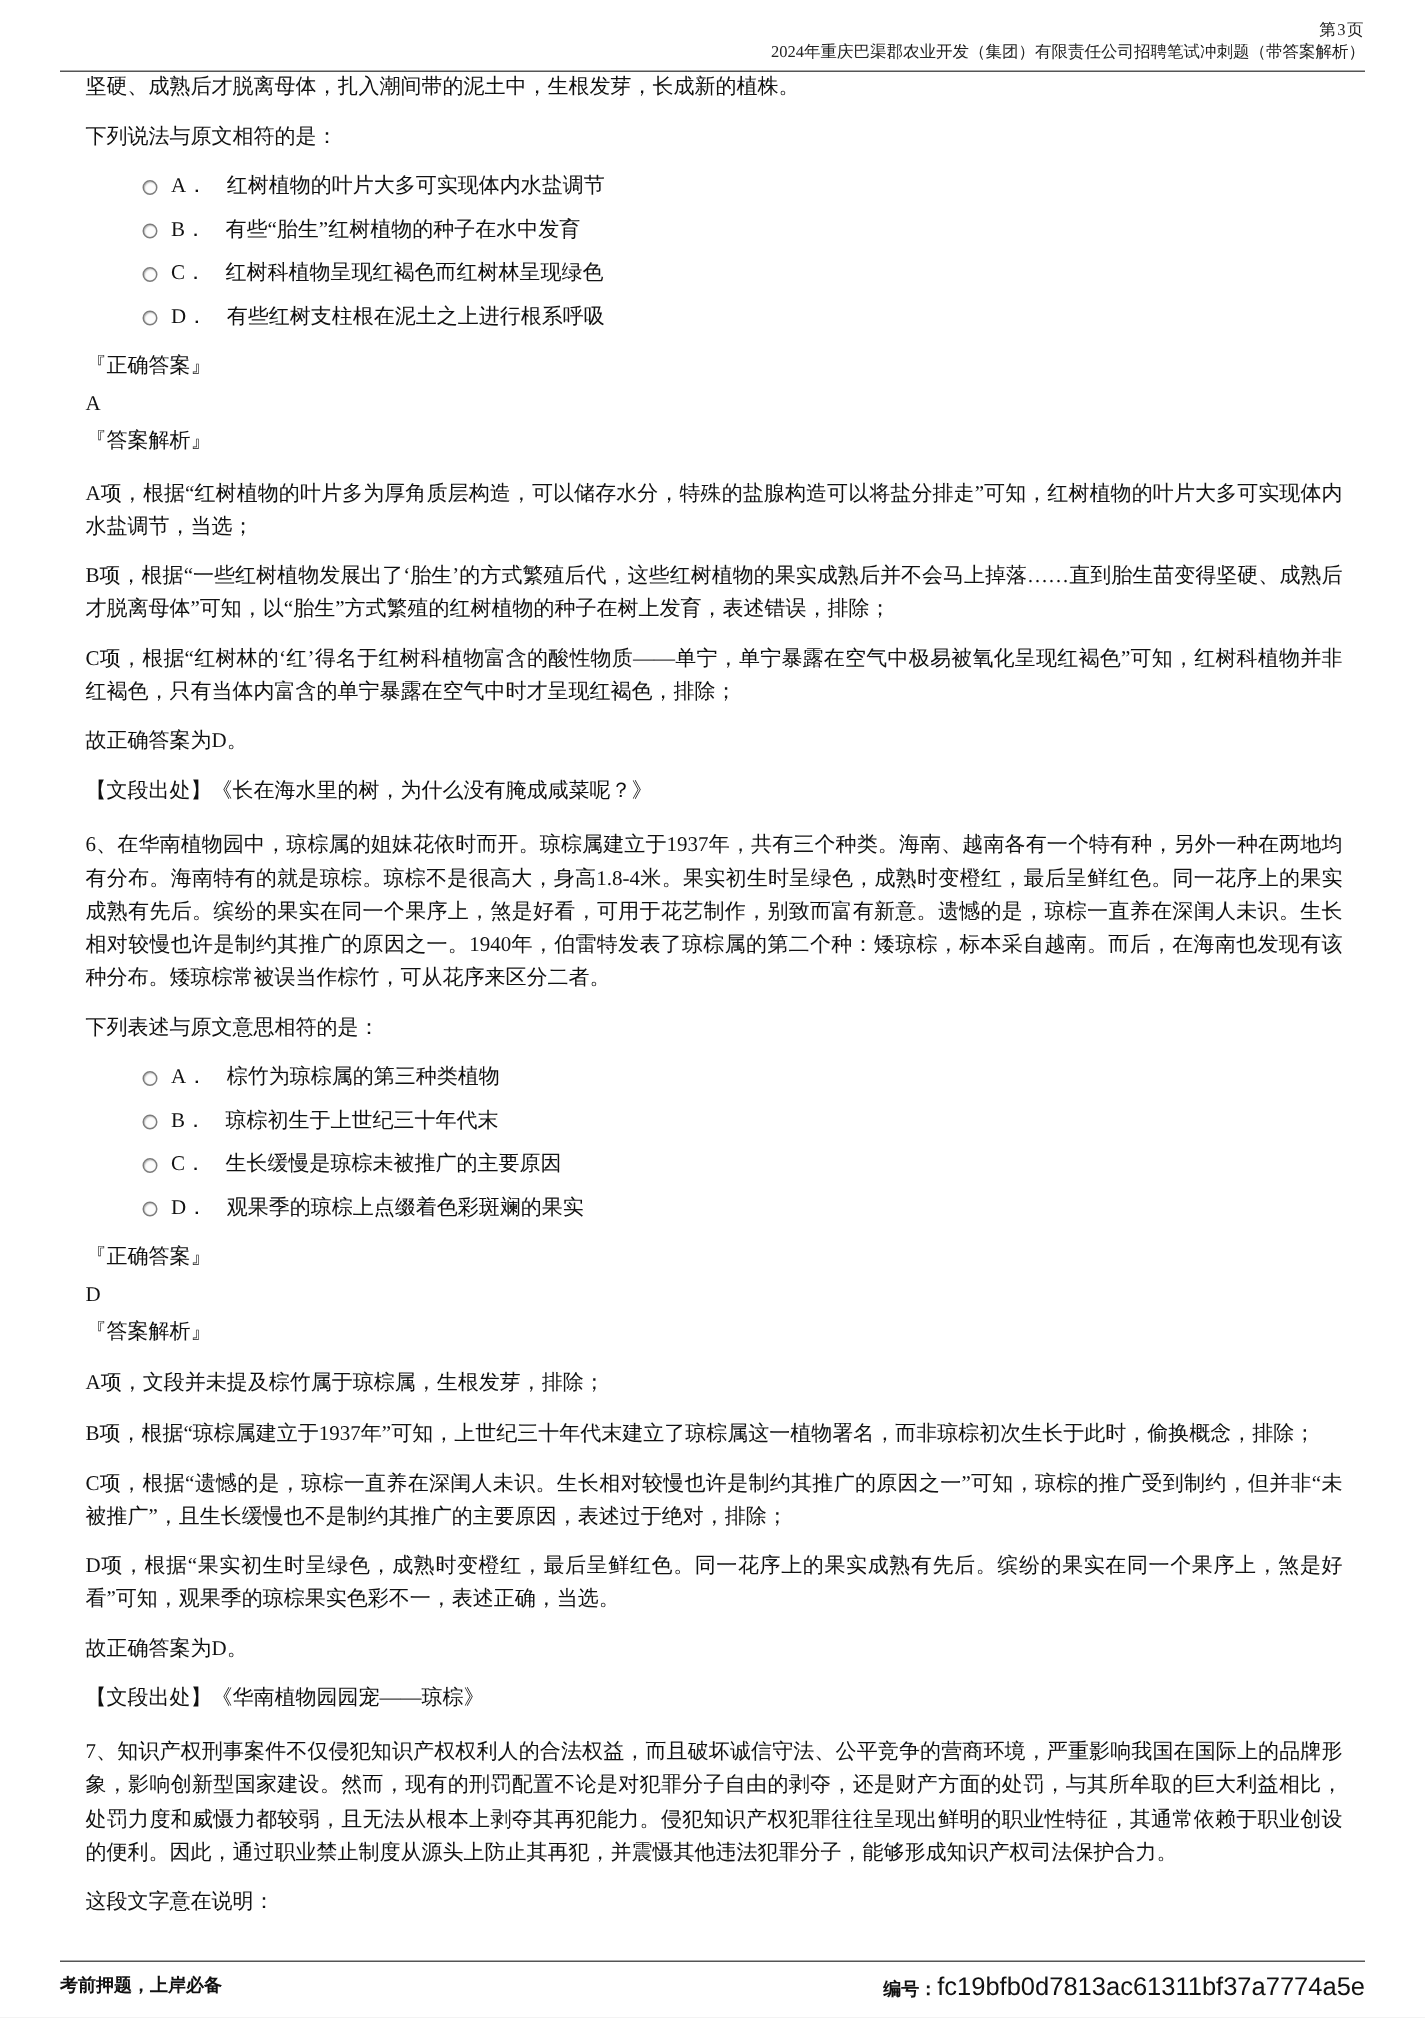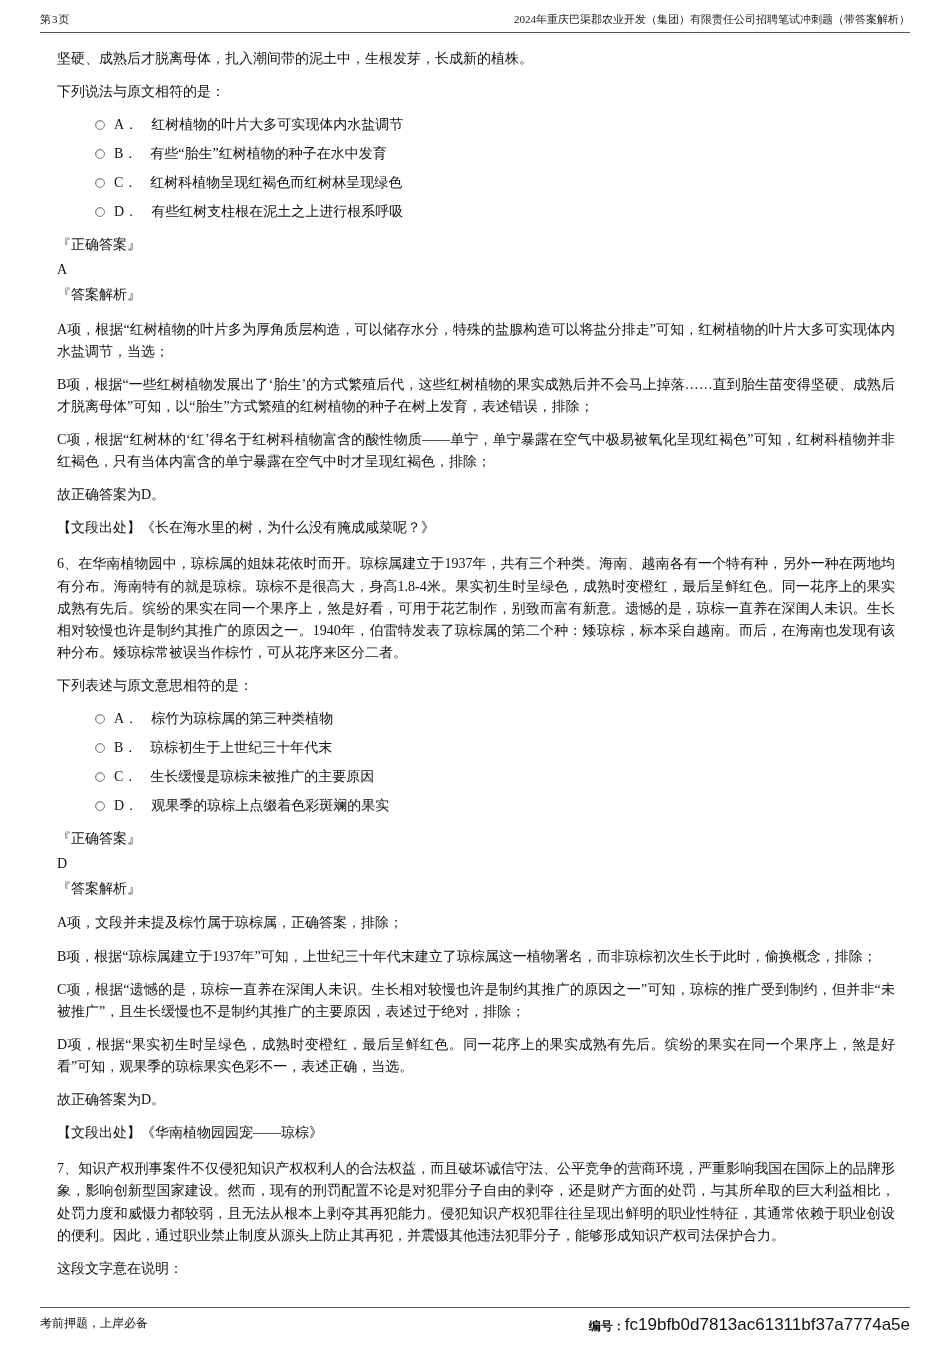--- a/index.html
+++ b/index.html
@@ -5,21 +5,21 @@
   * { margin:0; padding:0; box-sizing:border-box; }
   html,body { background:#e9e9e9; }
   .page {
     width:950px; height:1345px; margin:0 auto; background:#ffffff;
     font-family:"Liberation Serif","DejaVu Serif",serif; color:#111;
     position:relative; overflow:hidden;
   }
   .doc-header {
     position:absolute; top:12px; left:40px; right:40px;
     display:flex; justify-content:space-between; align-items:flex-end;
-    font-size:11px; color:#222; padding-bottom:5px; border-bottom:1px solid #555;
+    font-size:11px; color:#222; padding-bottom:5px; border-bottom:1px solid #555;flex-direction:column;
   }
   .doc-header .page-num { letter-spacing:1px; }
   .content {
     position:absolute; top:48px; left:57px; right:55px;
     font-size:14px; line-height:1.58; text-align:justify;
   }
   .para { margin-bottom:11px; }
   .options { margin:2px 0 12px 38px; }
   .option { display:flex; align-items:center; margin-bottom:8px; line-height:1.5; }
   .radio {
@@ -29,21 +29,21 @@
   }
   .opt-label { margin-right:13px; white-space:nowrap; }
   .ansline { margin-bottom:3px; }
   .ansline.gap-after { margin-bottom:12px; }
   .source { font-weight:normal; margin-bottom:14px; }
   .doc-footer {
     position:absolute; left:40px; right:40px; bottom:10px;
     border-top:1px solid #555; padding-top:7px;
     display:flex; justify-content:space-between; font-size:12px;
   }
-  .doc-footer .f-left { font-weight:normal; }
+  .doc-footer .f-left { font-weight:bold; }
   .doc-footer .f-right b { font-weight:bold; }
   .doc-footer .f-right span { font-family:Liberation Sans, sans-serif; font-size:17px; }
 </style>
 </head>
 <body>
 
 <div class="page">
 
   <header class="doc-header">
     <span class="page-num">第3页</span>
@@ -115,21 +115,21 @@
           <span class="radio"></span>
           <span class="opt-label">D．</span>
           <span class="opt-text">观果季的琼棕上点缀着色彩斑斓的果实</span>
         </div>
       </div>
 
       <p class="ansline">『正确答案』</p>
       <p class="ansline">D</p>
       <p class="ansline gap-after">『答案解析』</p>
 
-      <p class="para">A项，文段并未提及棕竹属于琼棕属，正确答案，排除；</p>
+      <p class="para">A项，文段并未提及棕竹属于琼棕属，生根发芽，排除；</p>
       <p class="para">B项，根据“琼棕属建立于1937年”可知，上世纪三十年代末建立了琼棕属这一植物署名，而非琼棕初次生长于此时，偷换概念，排除；</p>
       <p class="para">C项，根据“遗憾的是，琼棕一直养在深闺人未识。生长相对较慢也许是制约其推广的原因之一”可知，琼棕的推广受到制约，但并非“未被推广”，且生长缓慢也不是制约其推广的主要原因，表述过于绝对，排除；</p>
       <p class="para">D项，根据“果实初生时呈绿色，成熟时变橙红，最后呈鲜红色。同一花序上的果实成熟有先后。缤纷的果实在同一个果序上，煞是好看”可知，观果季的琼棕果实色彩不一，表述正确，当选。</p>
 
       <p class="para">故正确答案为D。</p>
       <p class="source">【文段出处】《华南植物园园宠——琼棕》</p>
     </section>
 
     <section>
       <p class="para">7、知识产权刑事案件不仅侵犯知识产权权利人的合法权益，而且破坏诚信守法、公平竞争的营商环境，严重影响我国在国际上的品牌形象，影响创新型国家建设。然而，现有的刑罚配置不论是对犯罪分子自由的剥夺，还是财产方面的处罚，与其所牟取的巨大利益相比，处罚力度和威慑力都较弱，且无法从根本上剥夺其再犯能力。侵犯知识产权犯罪往往呈现出鲜明的职业性特征，其通常依赖于职业创设的便利。因此，通过职业禁止制度从源头上防止其再犯，并震慑其他违法犯罪分子，能够形成知识产权司法保护合力。</p>

